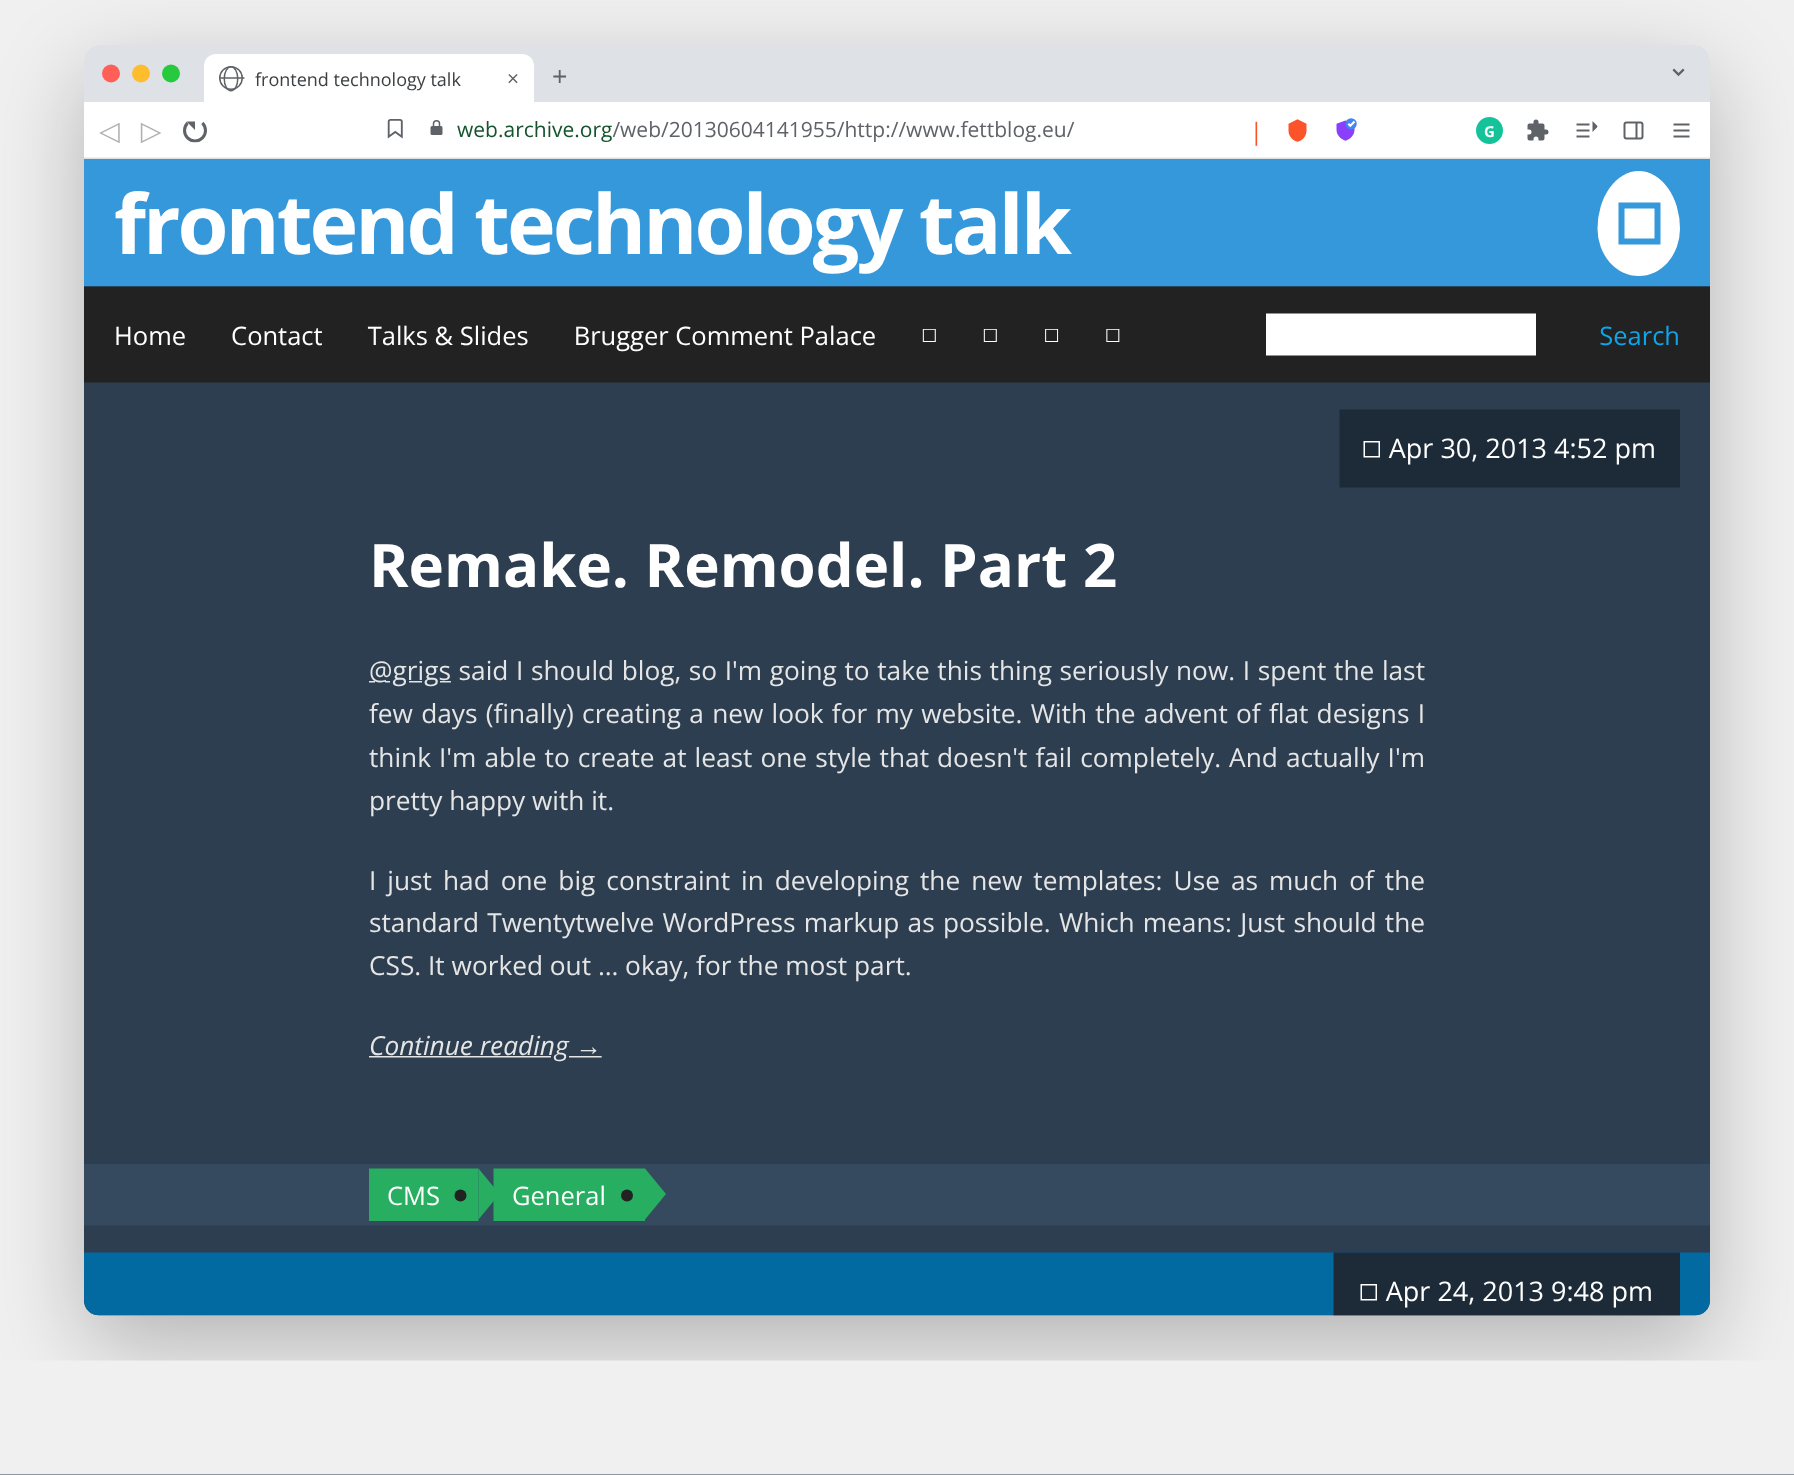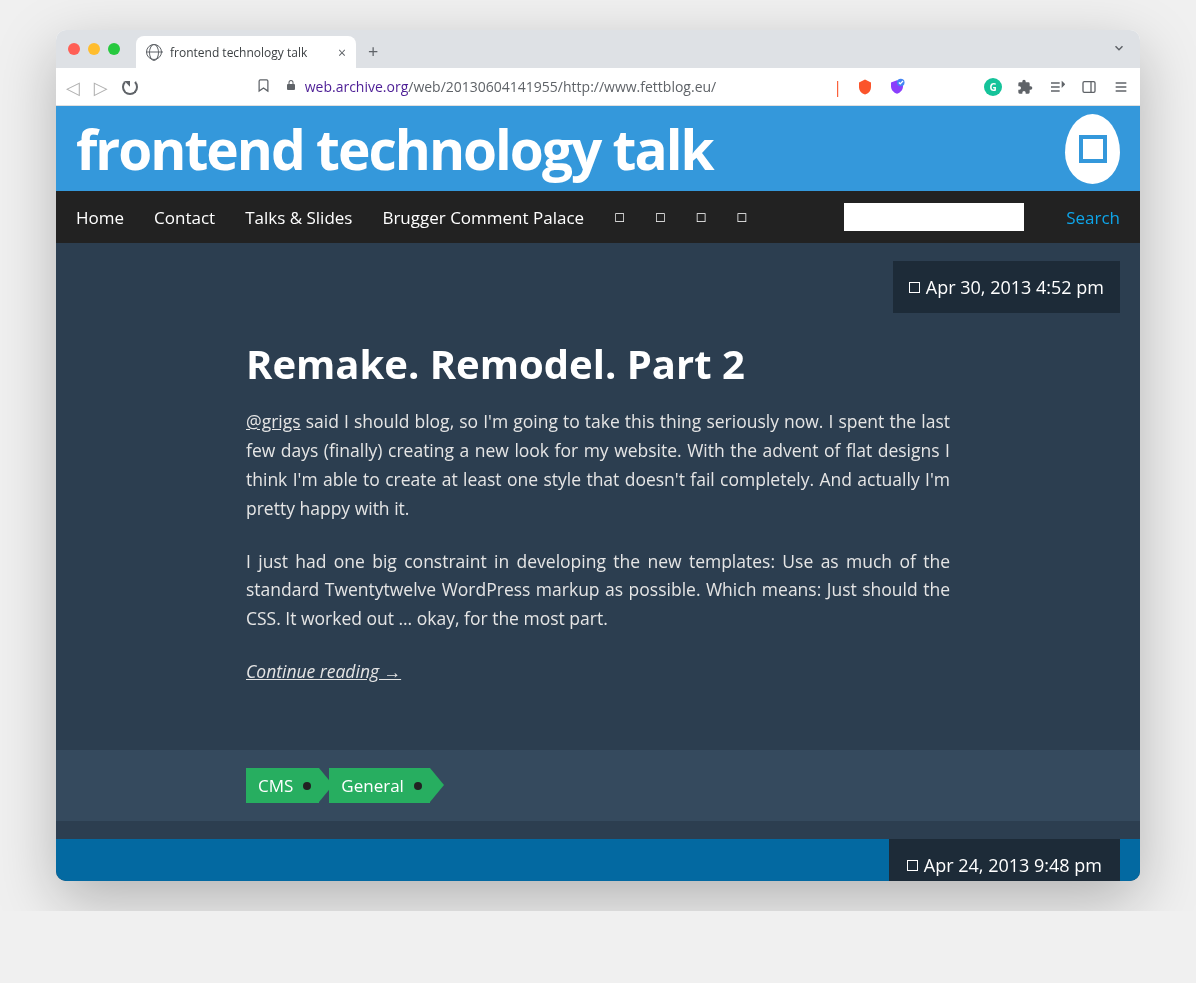--- a/index.html
+++ b/index.html
@@ -77,21 +77,21 @@
   content: ""; position: absolute; top: -4px; right: 2px;
   border: 4px solid transparent; border-bottom-color: #5f6368;
   transform: rotate(45deg);
 }
 .bookmark-icon { font-size: 16px; color: #5f6368; cursor: pointer; }
 .url-bar {
   flex: 1; display: flex; align-items: center; gap: 8px;
   font-size: 14px; color: #5f6368;
 }
 .lock-icon { font-size: 11px; color: #5f6368; }
-.url-dark { color: #4c1d95; margin-top: 20px; }
+.url-dark { color: #14532d; margin-top: 20px; }
 .toolbar-icons { display: flex; gap: 14px; align-items: center; }
 .tbicon { width: 18px; height: 18px; display: flex; align-items: center; justify-content: center; cursor: pointer; font-size: 16px; color: #5f6368; }
 .brave-icon { color: #fb542b; }
 .green-circle { width: 18px; height: 18px; border-radius: 50%; background: #15c39a; display:flex;align-items:center;justify-content:center;color:#fff;font-size:10px;font-weight:bold; }
 
 .viewport { background: #2c3e50; }
 
 .site-header {
   background: #3498db;
   height: 85px;
@@ -110,21 +110,21 @@
   width: 55px; height: 70px; background: #fff;
   border-radius: 50% 50% 50% 50% / 55% 55% 45% 45%;
   display: flex; align-items: center; justify-content: center;
 }
 .site-logo-inner {
   width: 28px; height: 28px; border: 4px solid #3498db;
 }
 
 .site-nav {
   background: #222;
-  height: 52px;
+  height: 64px;
   display: flex;
   align-items: center;
   padding: 0 20px;
   gap: 30px;
 }
 .nav-link { color: #fff; font-size: 17px; cursor: pointer; }
 .nav-icon { color: #fff; font-size: 12px; cursor: pointer; }
 .nav-spacer { flex: 1; }
 .search-box {
   width: 180px; height: 28px; background: #fff; border: none;
@@ -139,28 +139,28 @@
   background: #1d2b38;
   color: #fff;
   padding: 14px 16px;
   font-size: 18px;
   display: flex; align-items: center; gap: 6px;
 }
 .date-badge-1 { top: 18px; }
 .date-icon { width: 11px; height: 11px; border: 1.5px solid #fff; display: inline-block; }
 
 .article { padding: 75px 190px 40px 190px; color: #fff; }
-.article-title { font-size: 40px; font-weight: 700; margin-bottom: 16px; color:#fff; }
+.article-title { font-size: 40px; font-weight: 700; margin-bottom: 30px; color:#fff; }
 .article p { font-size: 17.5px; line-height: 1.65; text-align: justify; margin-bottom: 24px; color: #e5e5e5; }
 .mention { text-decoration: underline; cursor: pointer; }
 .continue { text-decoration: underline; cursor: pointer; font-style: italic; }
 
 .tags-section {
   background: #354a5e;
-  padding: 18px 190px;
+  padding: 3px 190px;
   display: flex; flex-direction: column; gap: 10px;
 }
 .tag-row { display: flex; gap: 10px; }
 .tag {
   display: flex; align-items: center;
   color: #fff; font-size: 17px;
   padding: 6px 8px 6px 12px;
   position: relative;
   cursor: pointer;
 }

